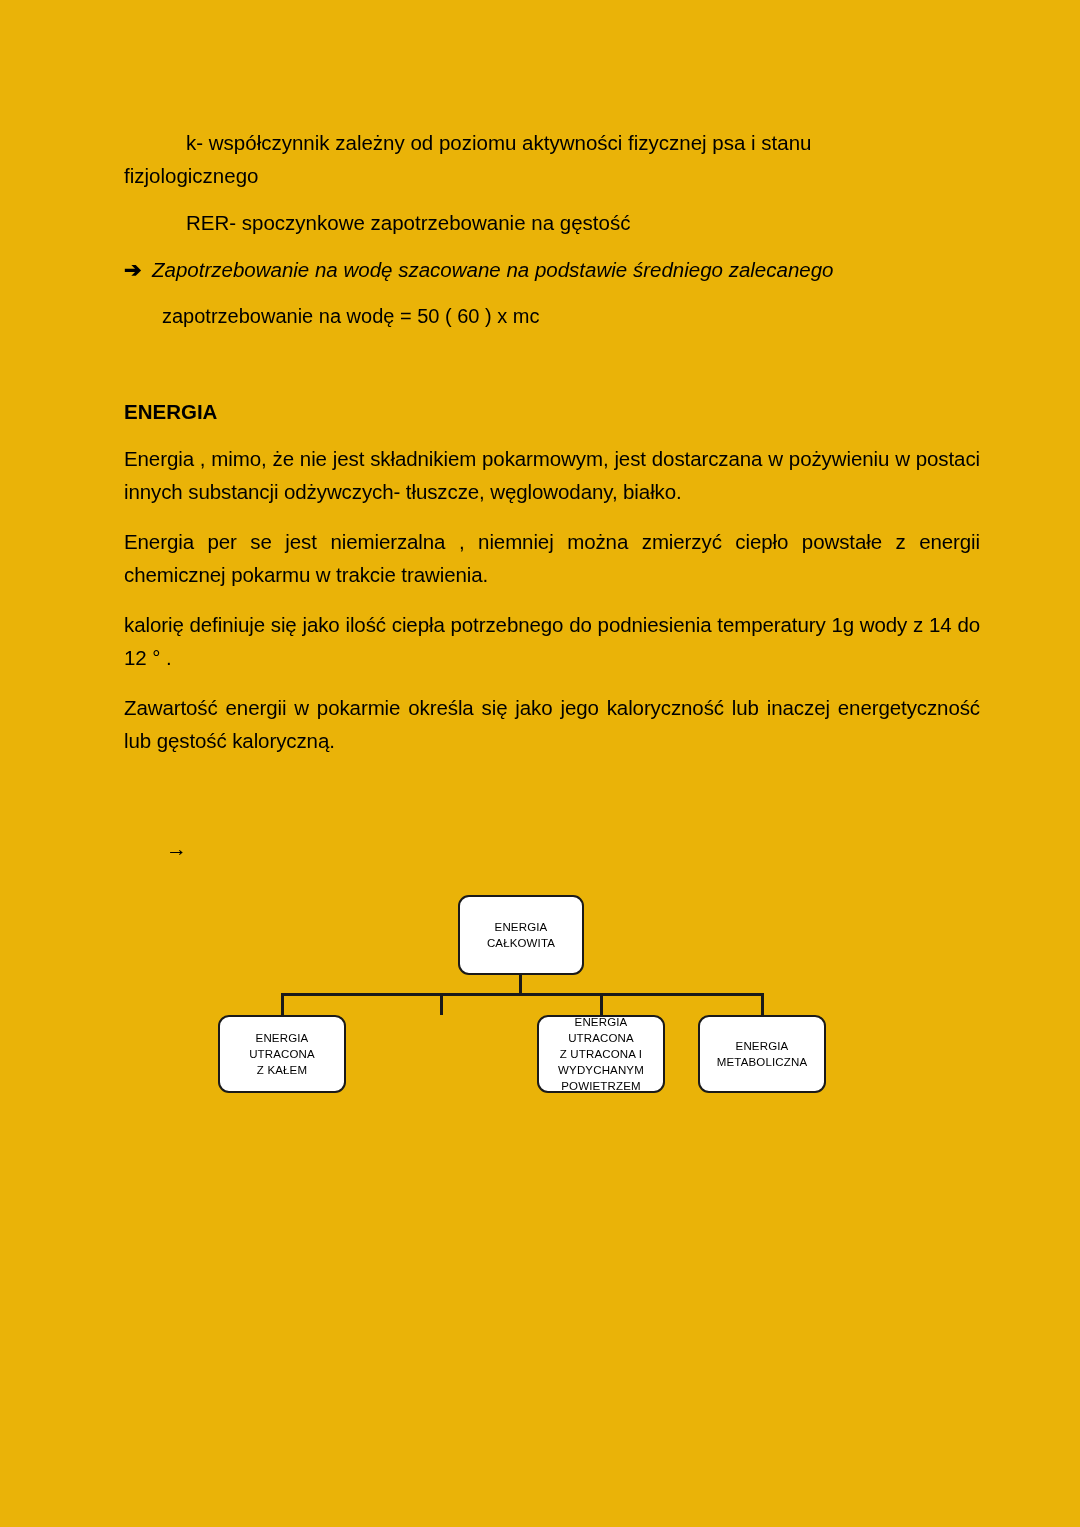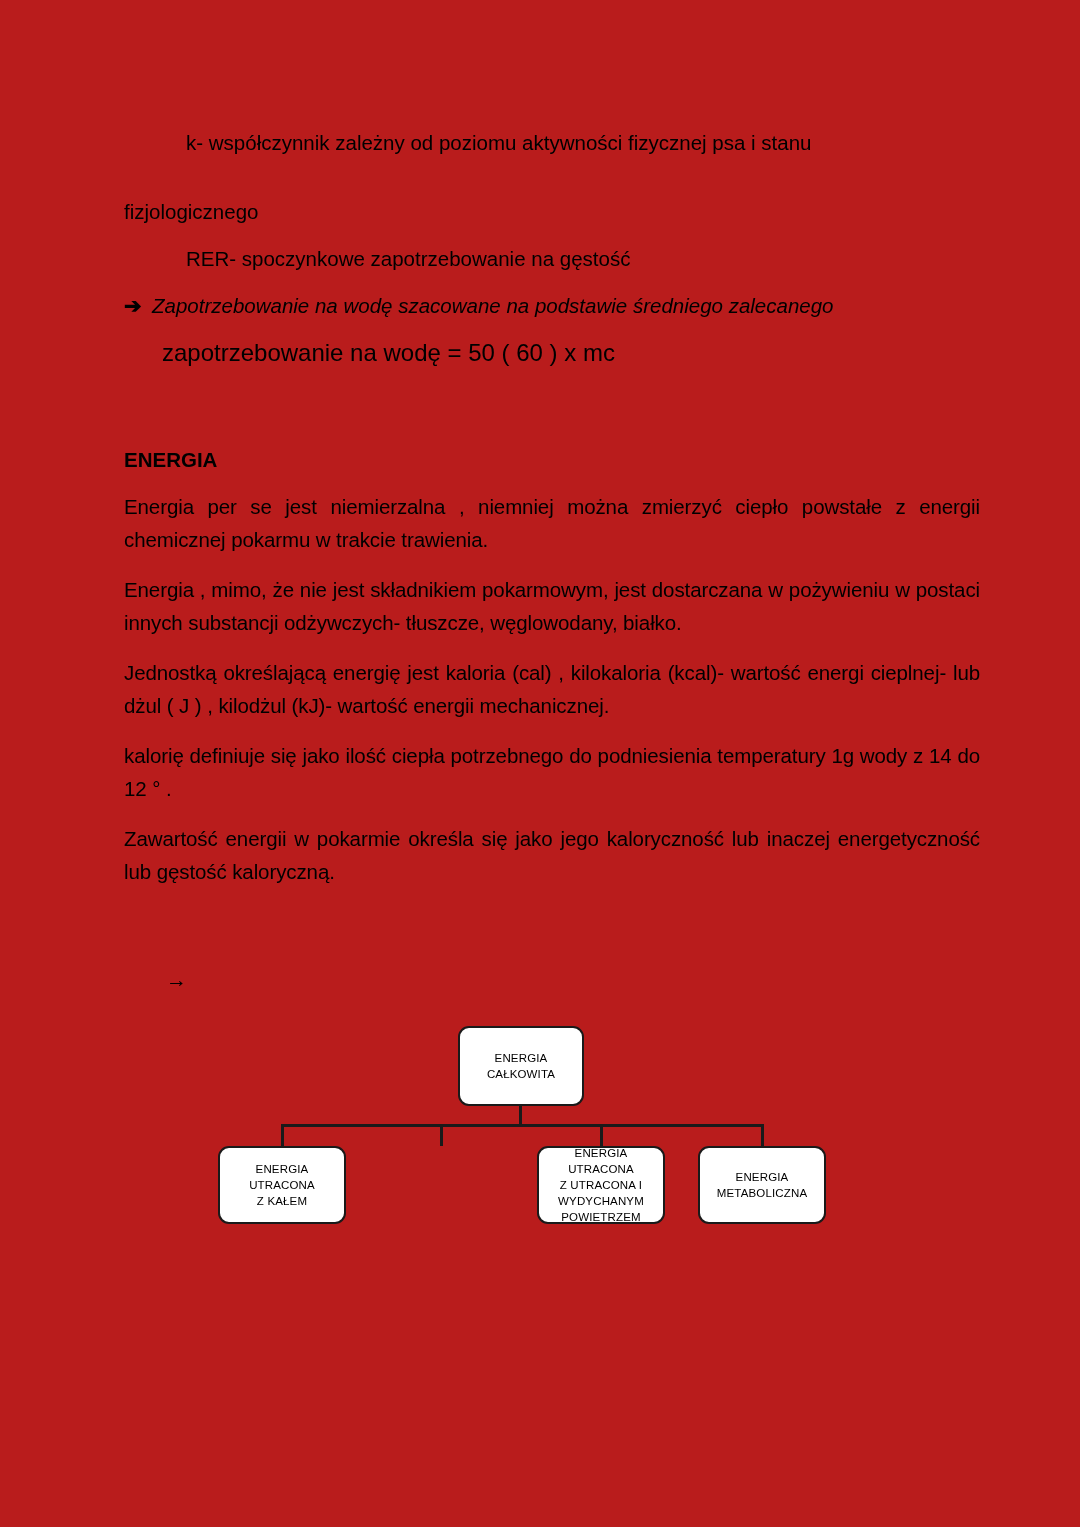--- a/index.html
+++ b/index.html
@@ -9,21 +9,21 @@
     background: #ffffff;
   }
   body {
     font-family: "Liberation Sans", sans-serif;
     color: #000000;
   }
   .page {
     position: relative;
     width: 1080px;
     height: 1527px;
-    background: #b91c1c;
+    background: #eab308;
     overflow: hidden;
     box-sizing: border-box;
   }
   .content {
     position: absolute;
     left: 124px;
     top: 126px;
     width: 856px;
   }
 
@@ -38,21 +38,21 @@
   }
 
   .indent-line {
     font-size: 20.5px;
     line-height: 33px;
     margin: 0;
     text-indent: 62px;
     text-align: justify;
     text-justify: inter-word;
   }
-  .indent-line.last { text-indent: 0; margin-top: 36px; }
+  .indent-line.last { text-indent: 0; }
 
   .spacer-sm { height: 14px; }
   .spacer-lg { height: 58px; }
 
   .heading {
     font-size: 20.5px;
     font-weight: bold;
     line-height: 33px;
     margin: 0 0 14px 0;
   }
@@ -78,23 +78,23 @@
     text-justify: inter-word;
     font-style: italic;
   }
   .bullet-cont {
     margin: 0 0 0 40px;
     font-size: 20.5px;
     line-height: 33px;
   }
 
   .formula {
-    font-size: 24px;
-    line-height: 33px;
-    margin: 0 0 16px 38px;
+    font-size: 20px;
+    line-height: 33px;
+    margin: 0 0 4px 38px;
   }
 
   
   .chart-head {
     display: flex;
     align-items: baseline;
     margin: 0 0 0 42px;
     font-size: 20.5px;
     line-height: 33px;
   }
@@ -154,23 +154,22 @@
     </div>
 
     <div class="spacer-sm"></div>
 
     <p class="formula">zapotrzebowanie na wodę = 50 ( 60 )  x  mc</p>
 
     <div class="spacer-lg"></div>
 
     <p class="heading">ENERGIA</p>
 
+    <p class="para">Energia , mimo, że nie jest składnikiem pokarmowym, jest dostarczana w pożywieniu  w postaci innych substancji odżywczych- tłuszcze, węglowodany, białko.</p>
     <p class="para">Energia per  se jest niemierzalna , niemniej można zmierzyć ciepło powstałe z energii chemicznej pokarmu w trakcie trawienia.</p>
-    <p class="para">Energia , mimo, że nie jest składnikiem pokarmowym, jest dostarczana w pożywieniu  w postaci innych substancji odżywczych- tłuszcze, węglowodany, białko.</p>
-    <p class="para">Jednostką określającą energię jest kaloria (cal) , kilokaloria (kcal)- wartość energi cieplnej- lub dżul ( J ) , kilodżul (kJ)- wartość energii mechanicznej.</p>
     <p class="para">kalorię definiuje się jako ilość ciepła potrzebnego do podniesienia temperatury 1g wody z 14 do 12 ° .</p>
     <p class="para">Zawartość energii  w pokarmie określa się jako jego kaloryczność lub inaczej energetyczność lub gęstość kaloryczną.</p>
 
     <div class="spacer-lg"></div>
 
     <div class="chart-head">
       <span class="thin-arrow">→</span>
     </div>
 
     <div class="chart">

